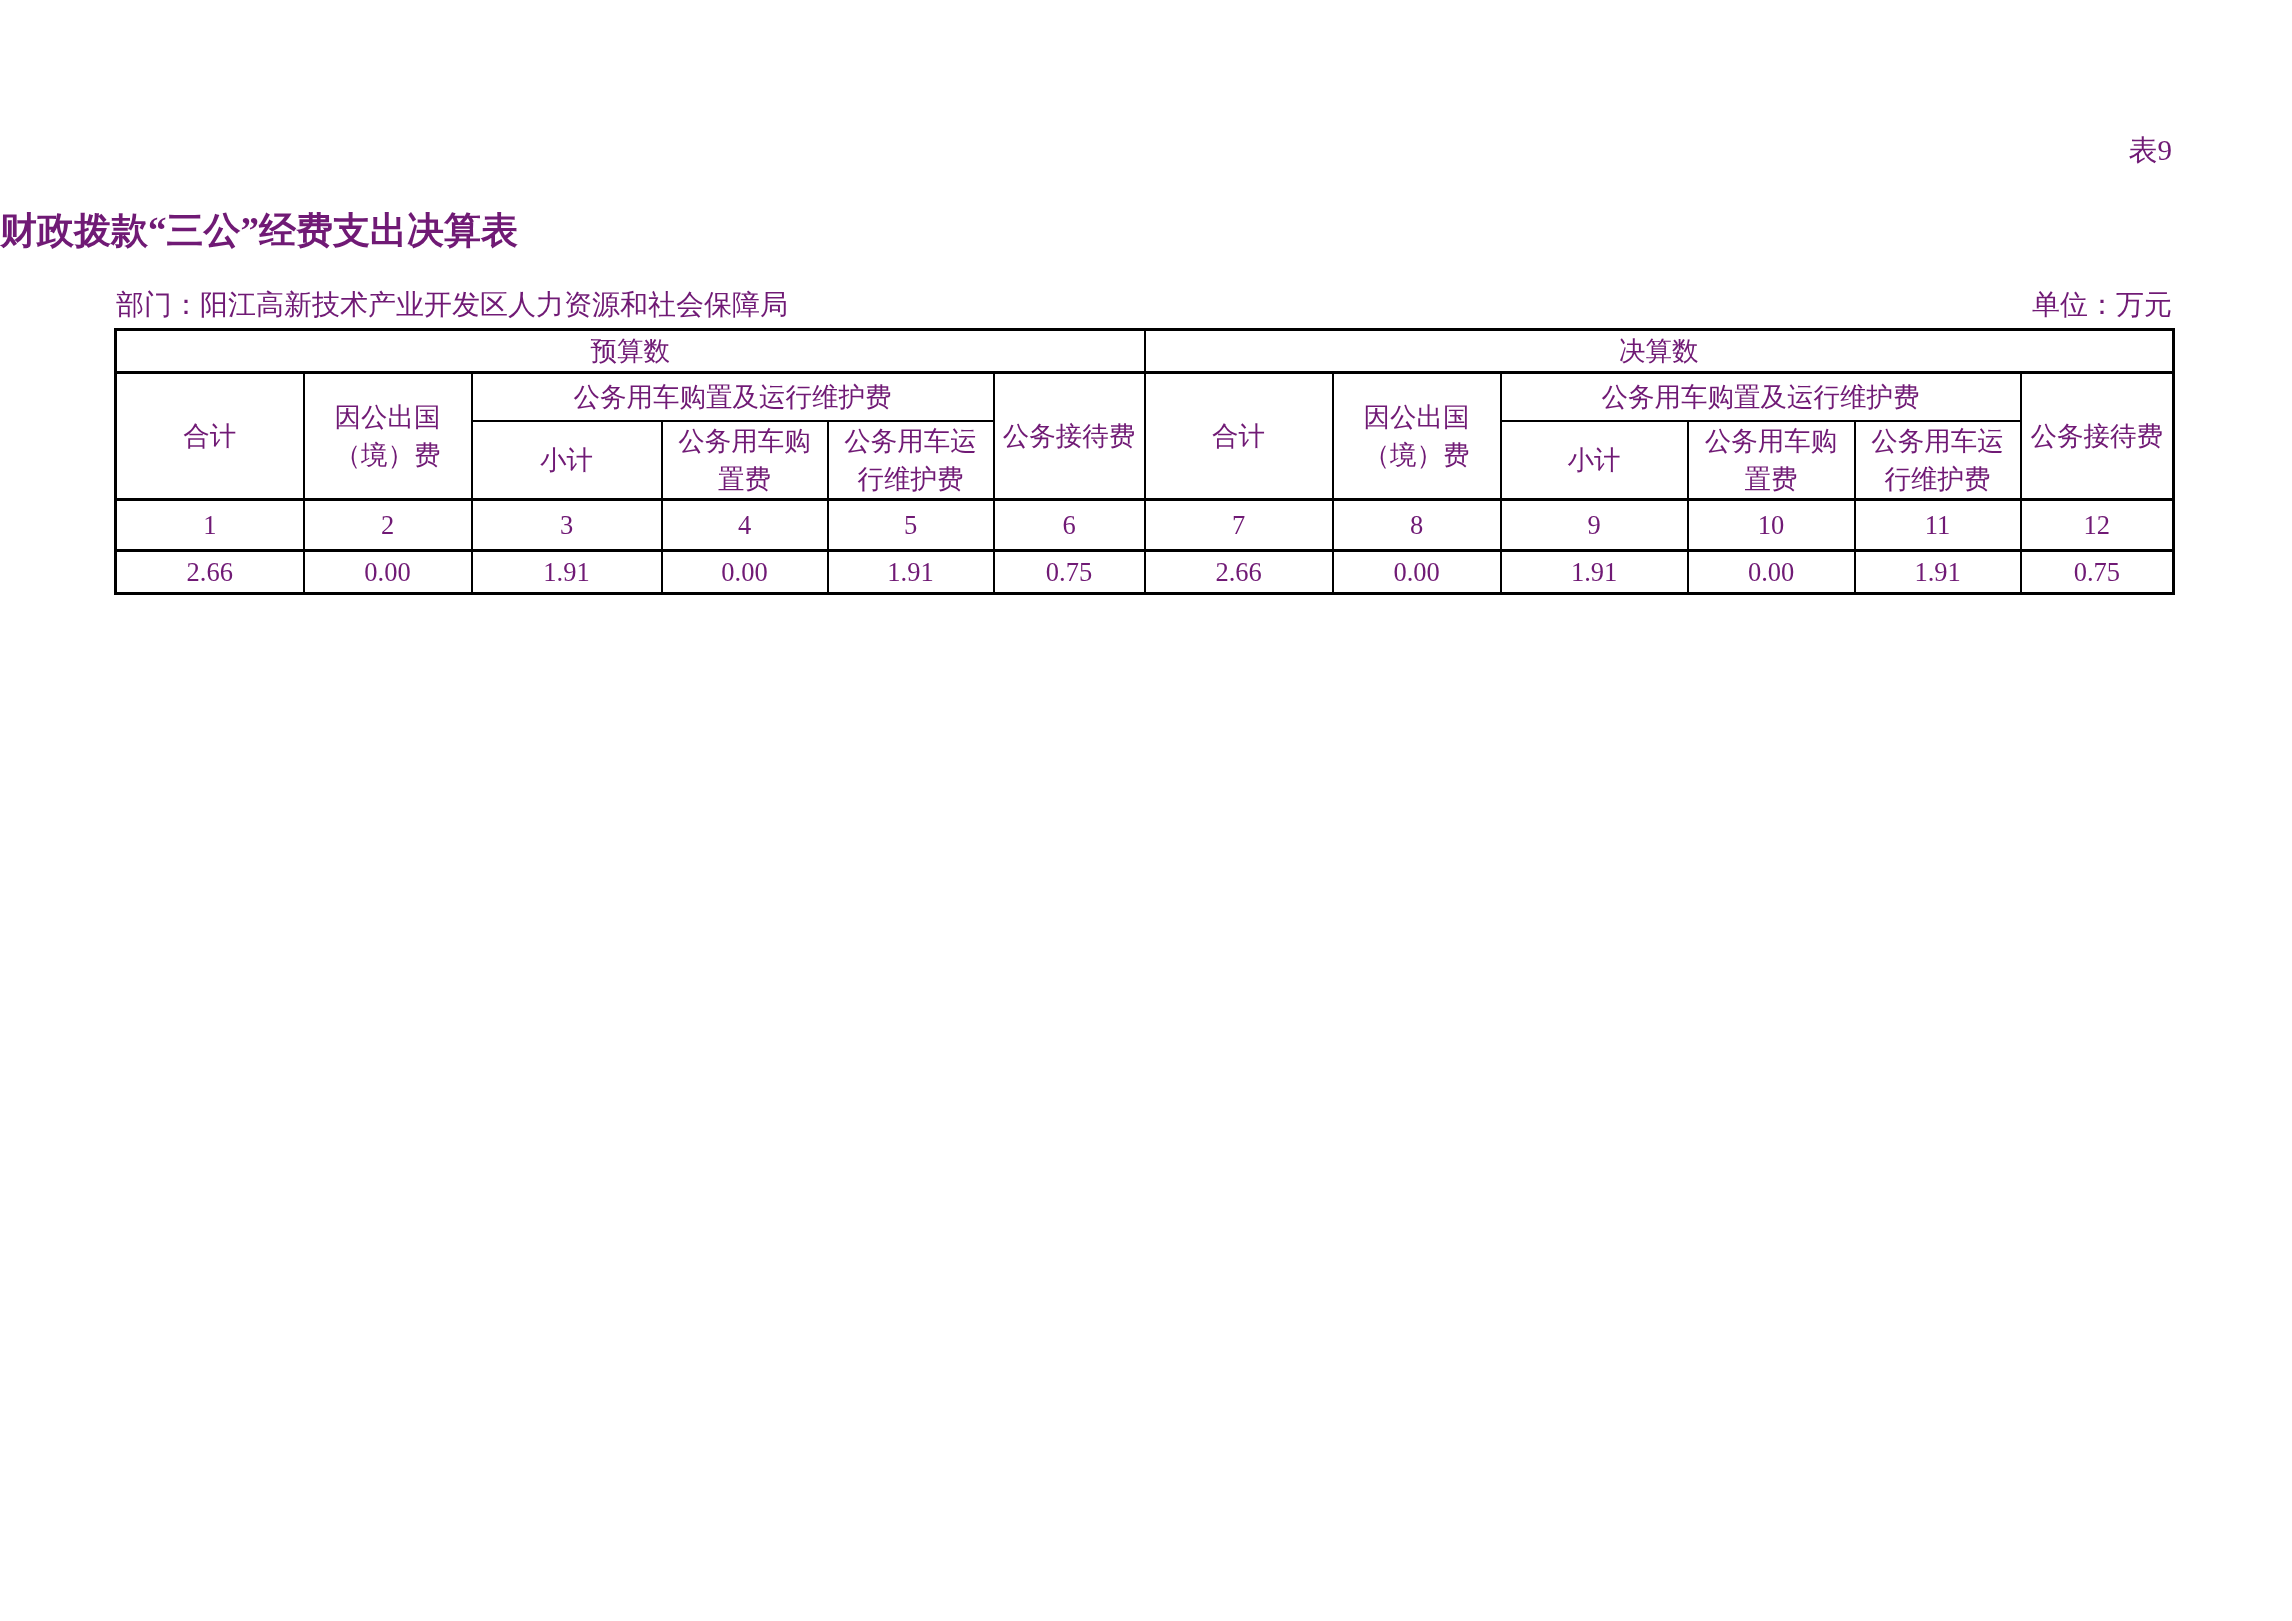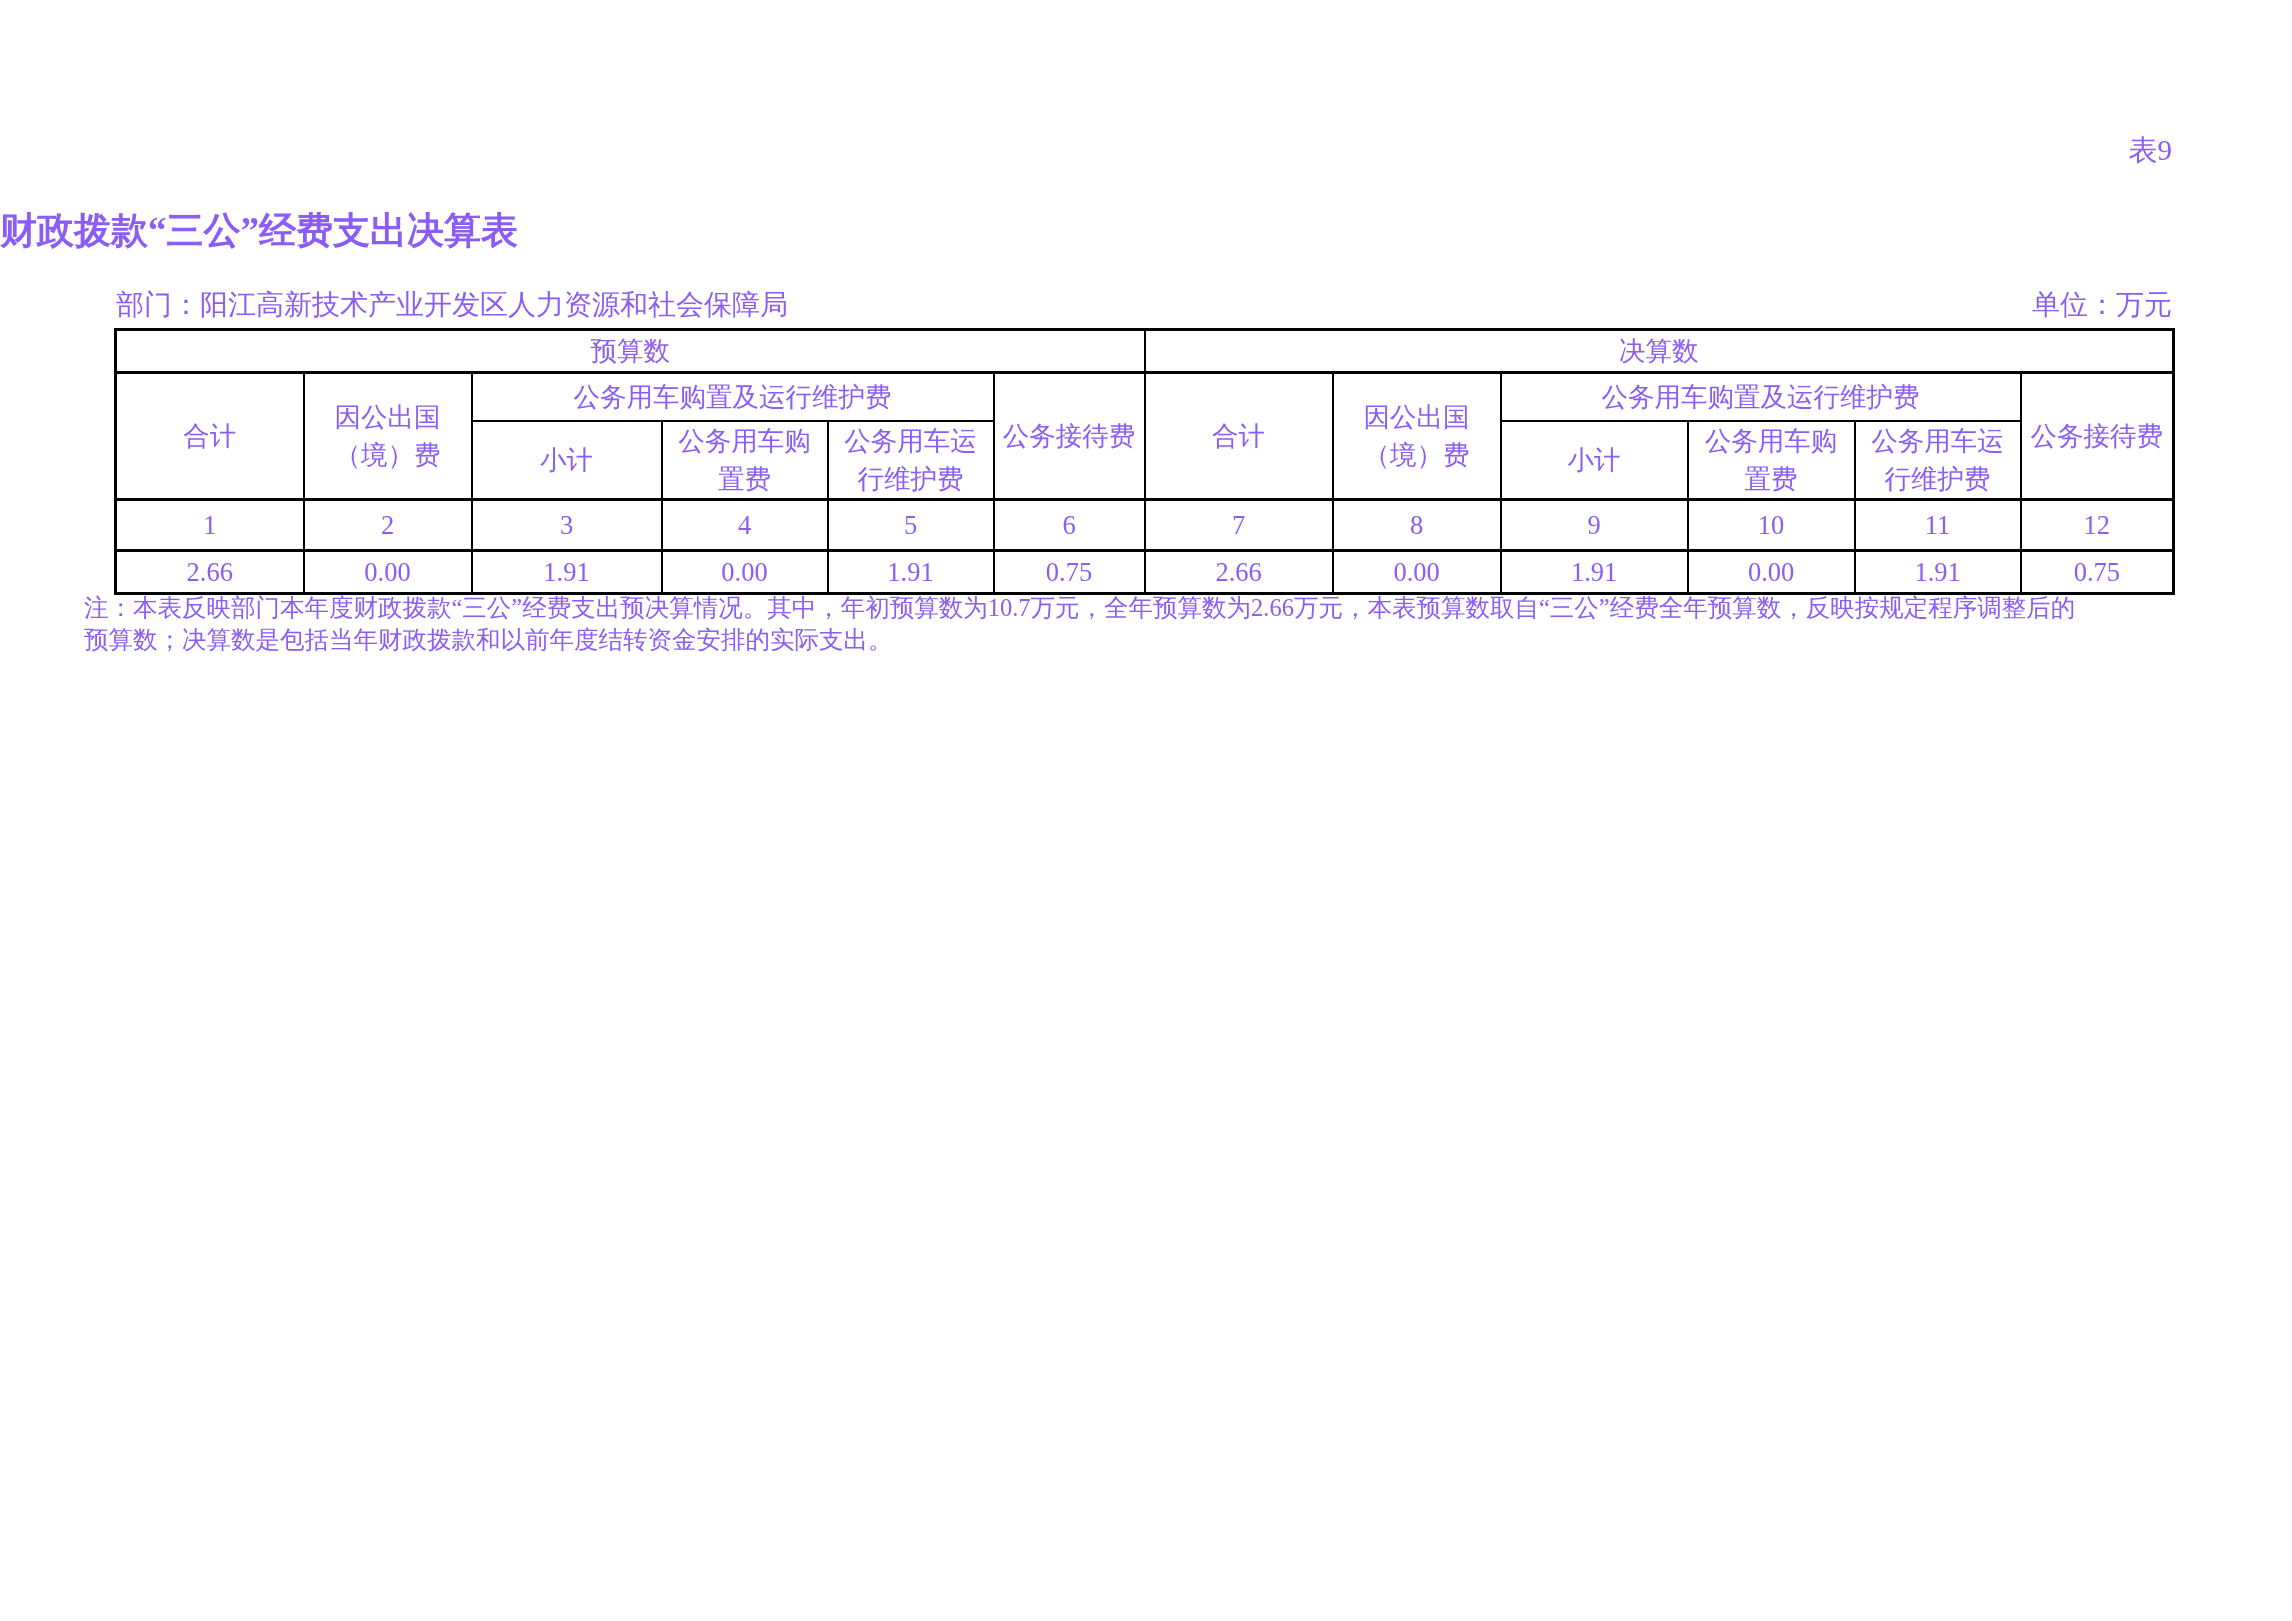--- a/index.html
+++ b/index.html
@@ -2,21 +2,21 @@
 <html><head>
 <meta charset="utf-8">
 <style>
   html, body { margin: 0; padding: 0; background: #e8e8e8; }
   .page {
     position: relative;
     width: 2293px;
     height: 1621px;
     margin: 0 auto;
     background: #ffffff;
-    color: #8b5cf6;
+    color: #701a75;
     font-family: "Liberation Serif", "DejaVu Serif", serif;
     overflow: hidden;
   }
   .table-label {
     position: absolute;
     top: 133px;
     right: 121px;
     font-size: 29px;
     line-height: 35px;
   }
@@ -174,18 +174,16 @@
       <td class="val">2.66</td>
       <td class="val">0.00</td>
       <td class="val">1.91</td>
       <td class="val">0.00</td>
       <td class="val">1.91</td>
       <td class="val">0.75</td>
     </tr>
   </tbody>
     </table>
 
-  <p class="note">注：本表反映部门本年度财政拨款“三公”经费支出预决算情况。其中，年初预算数为10.7万元，全年预算数为2.66万元，本表预算数取自“三公”经费全年预算数，反映按规定程序调整后的
-预算数；决算数是包括当年财政拨款和以前年度结转资金安排的实际支出。</p>
 
 
 </div>
 
 
 </body></html>

